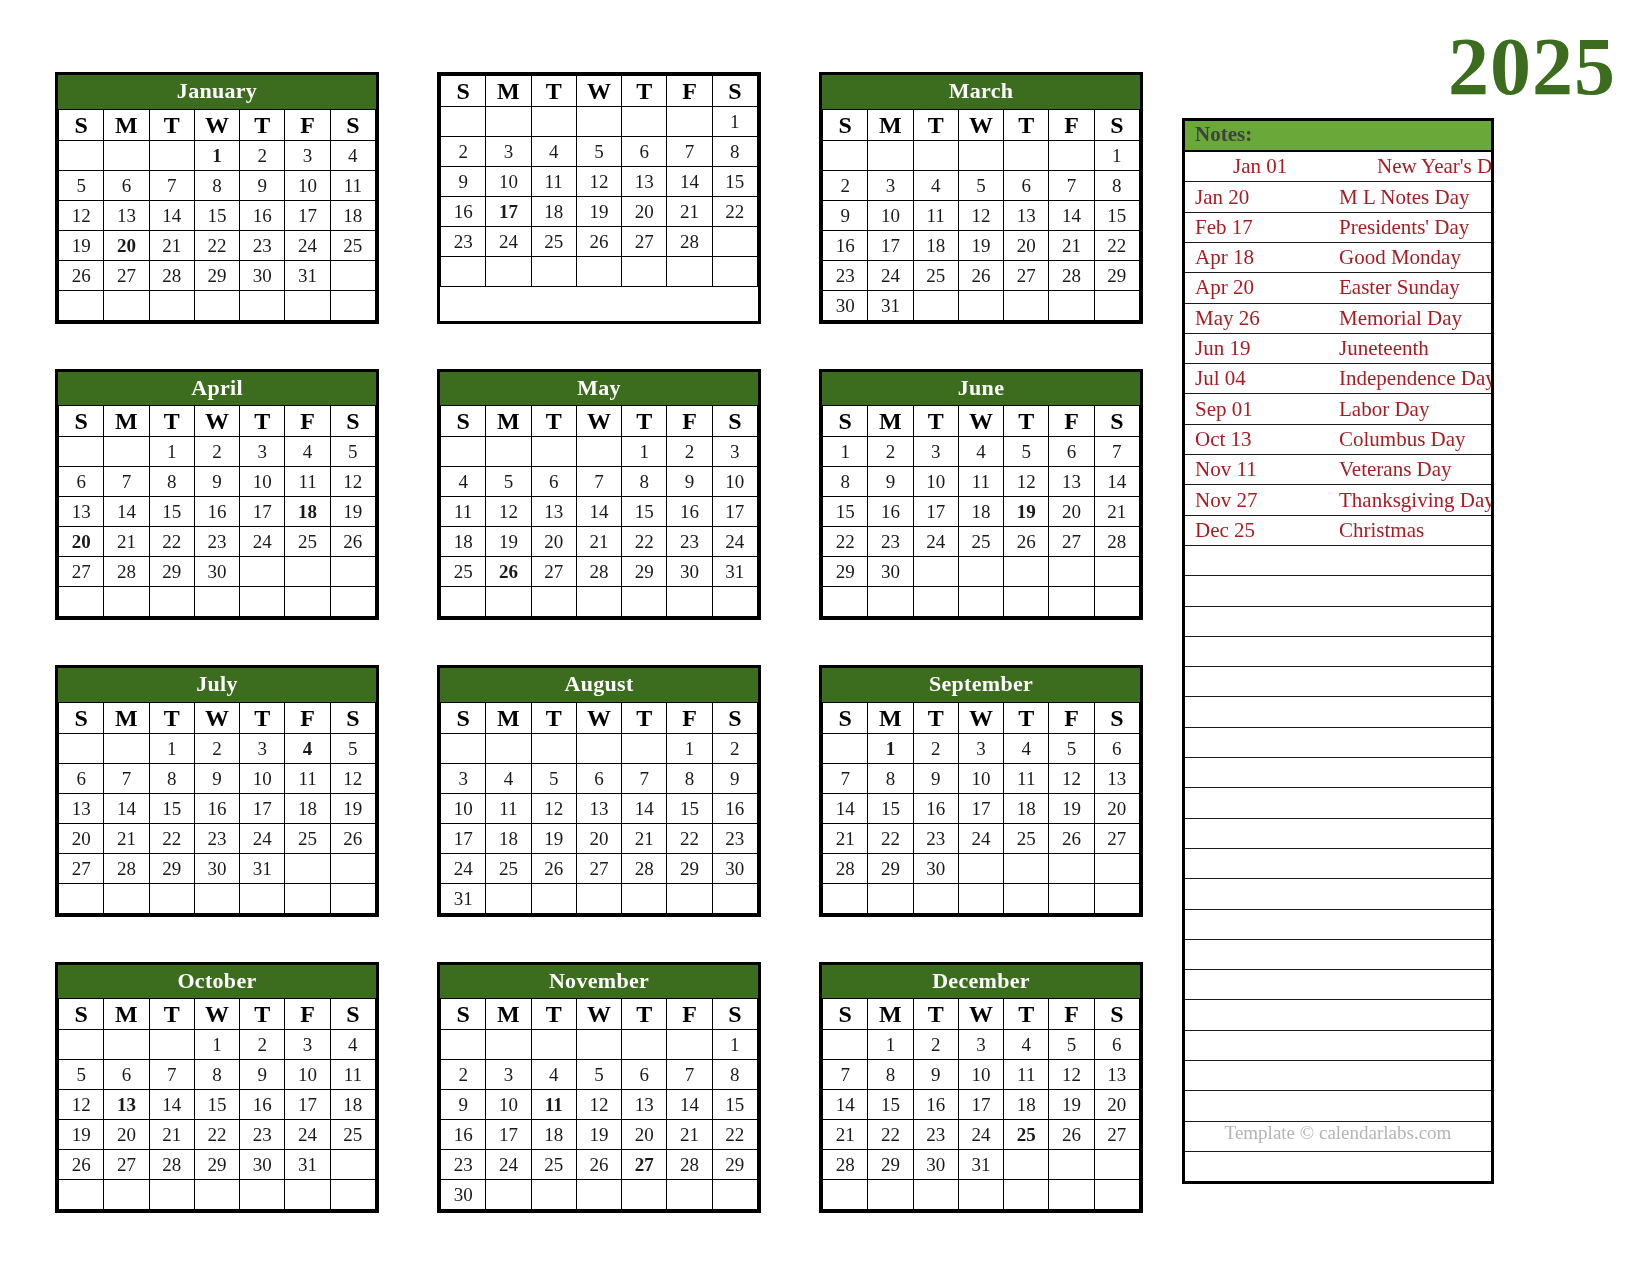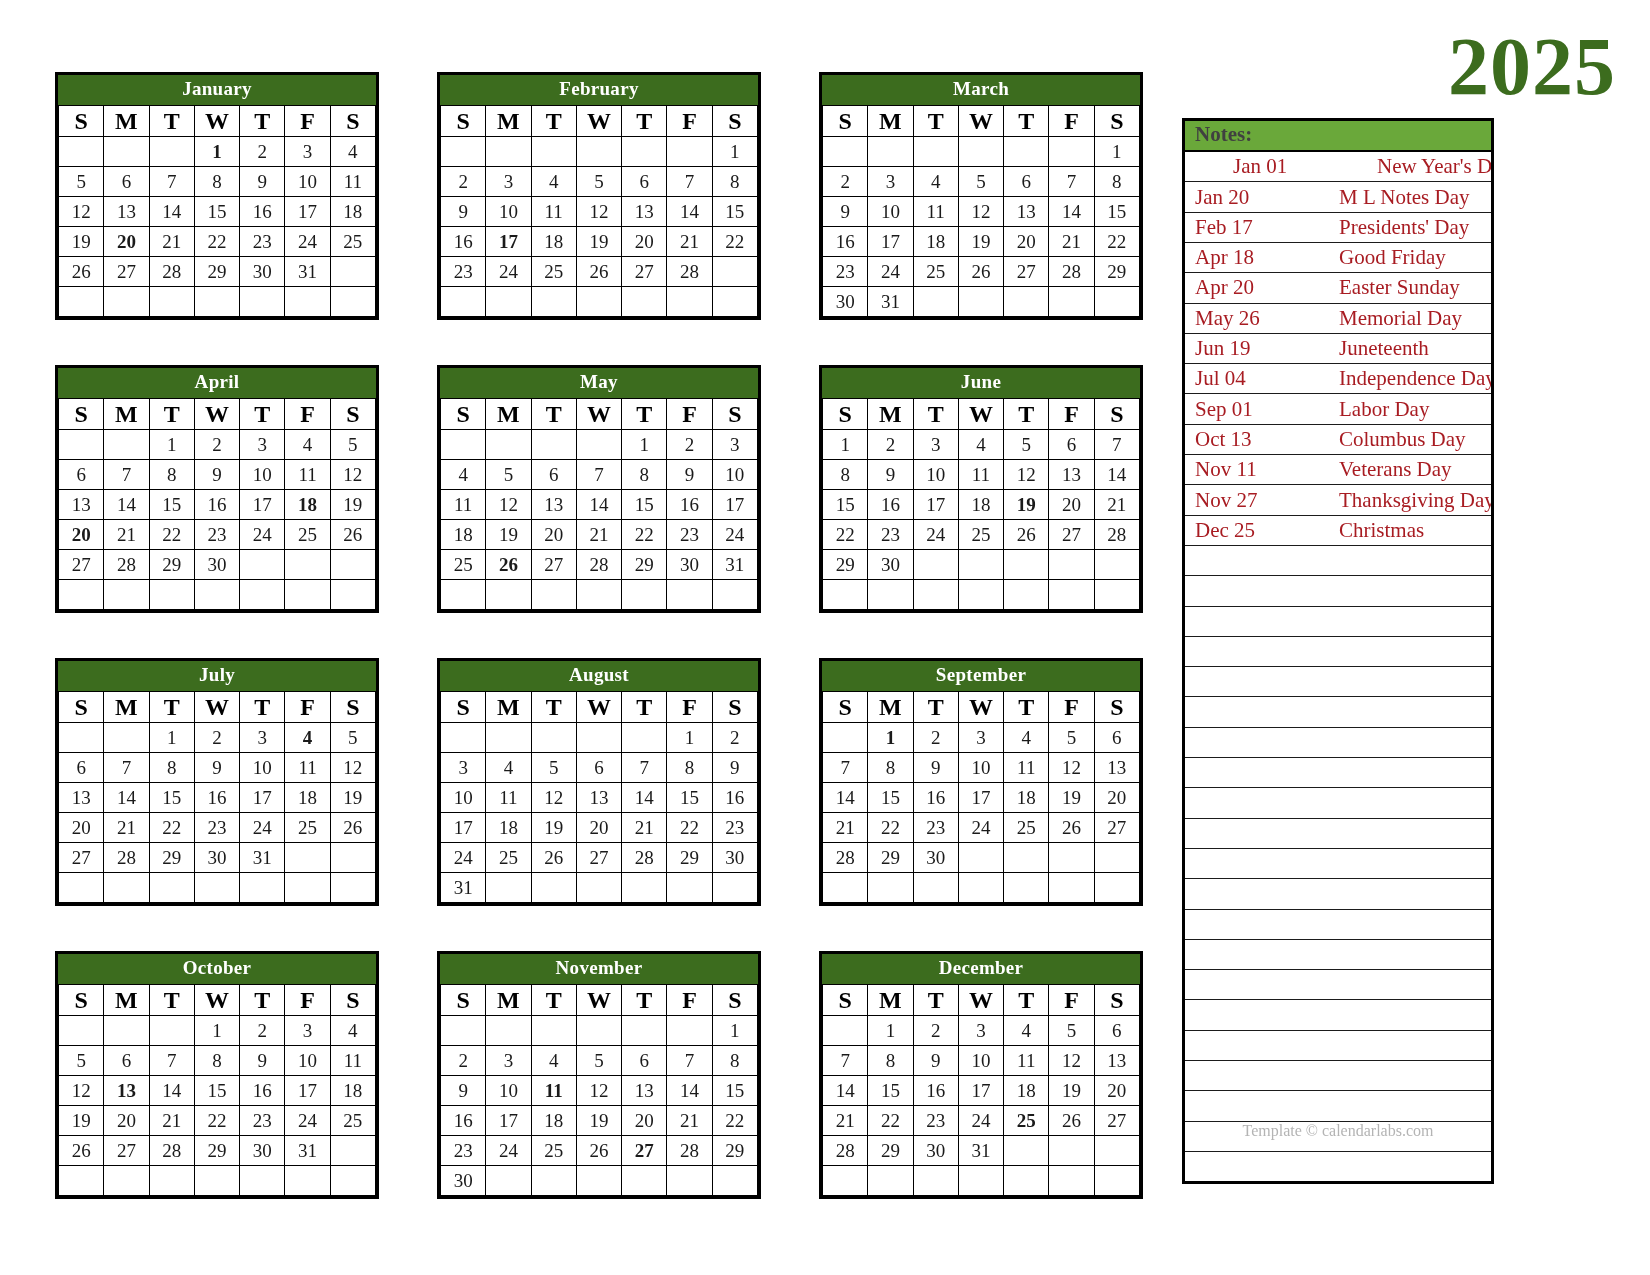--- a/index.html
+++ b/index.html
@@ -37,21 +37,21 @@
     width: 324px;
     border: 3px solid #000000;
     box-sizing: border-box;
     background: #ffffff;
   }
 
   .month-title {
     background: #3c6c1e;
     color: #ffffff;
     text-align: center;
-    font-size: 19px;
+    font-size: 22px;
     font-weight: bold;
     line-height: 1.16;
     padding: 3px 0 5px 0;
     letter-spacing: 0.3px;
     font-family: "Liberation Serif", "DejaVu Serif", serif;
   }
 
   table.month-grid {
     border-collapse: collapse;
     width: 100%;
@@ -140,21 +140,21 @@
   table.notes-table td.note-date { width: 96px; }
   table.notes-table tr:first-child td { border-top: none; padding-left: 48px; }
   table.notes-table tr.blank-row td { color: transparent; }
 
   .footer-credit {
     position: absolute;
     left: 1182px;
     top: 1122px;
     width: 312px;
     text-align: center;
-    font-size: 16px;
+    font-size: 19px;
     color: #b4b4b4;
     font-family: "Liberation Serif", "DejaVu Serif", serif;
   }
 </style>
 </head>
 <body>
 
 <div class="page">
 
   <div class="months-area" id="months-area">
@@ -224,21 +224,20 @@
               <td class="empty">&nbsp;</td>
               <td class="empty">&nbsp;</td>
               <td class="empty">&nbsp;</td>
               <td class="empty">&nbsp;</td>
               <td class="empty">&nbsp;</td>
             </tr>
           </tbody>
         </table>
       </div>
       <div class="month">
-        <div class="month-title">February</div>
         <table class="month-grid">
           <thead>
             <tr>
               <th>S</th>
               <th>M</th>
               <th>T</th>
               <th>W</th>
               <th>T</th>
               <th>F</th>
               <th>S</th>
@@ -1037,21 +1036,21 @@
           <tr>
             <td class="note-date">Jan 20</td>
             <td class="note-name">M L Notes Day</td>
           </tr>
           <tr>
             <td class="note-date">Feb 17</td>
             <td class="note-name">Presidents' Day</td>
           </tr>
           <tr>
             <td class="note-date">Apr 18</td>
-            <td class="note-name">Good Friday</td>
+            <td class="note-name">Good Monday</td>
           </tr>
           <tr>
             <td class="note-date">Apr 20</td>
             <td class="note-name">Easter Sunday</td>
           </tr>
           <tr>
             <td class="note-date">May 26</td>
             <td class="note-name">Memorial Day</td>
           </tr>
           <tr>

